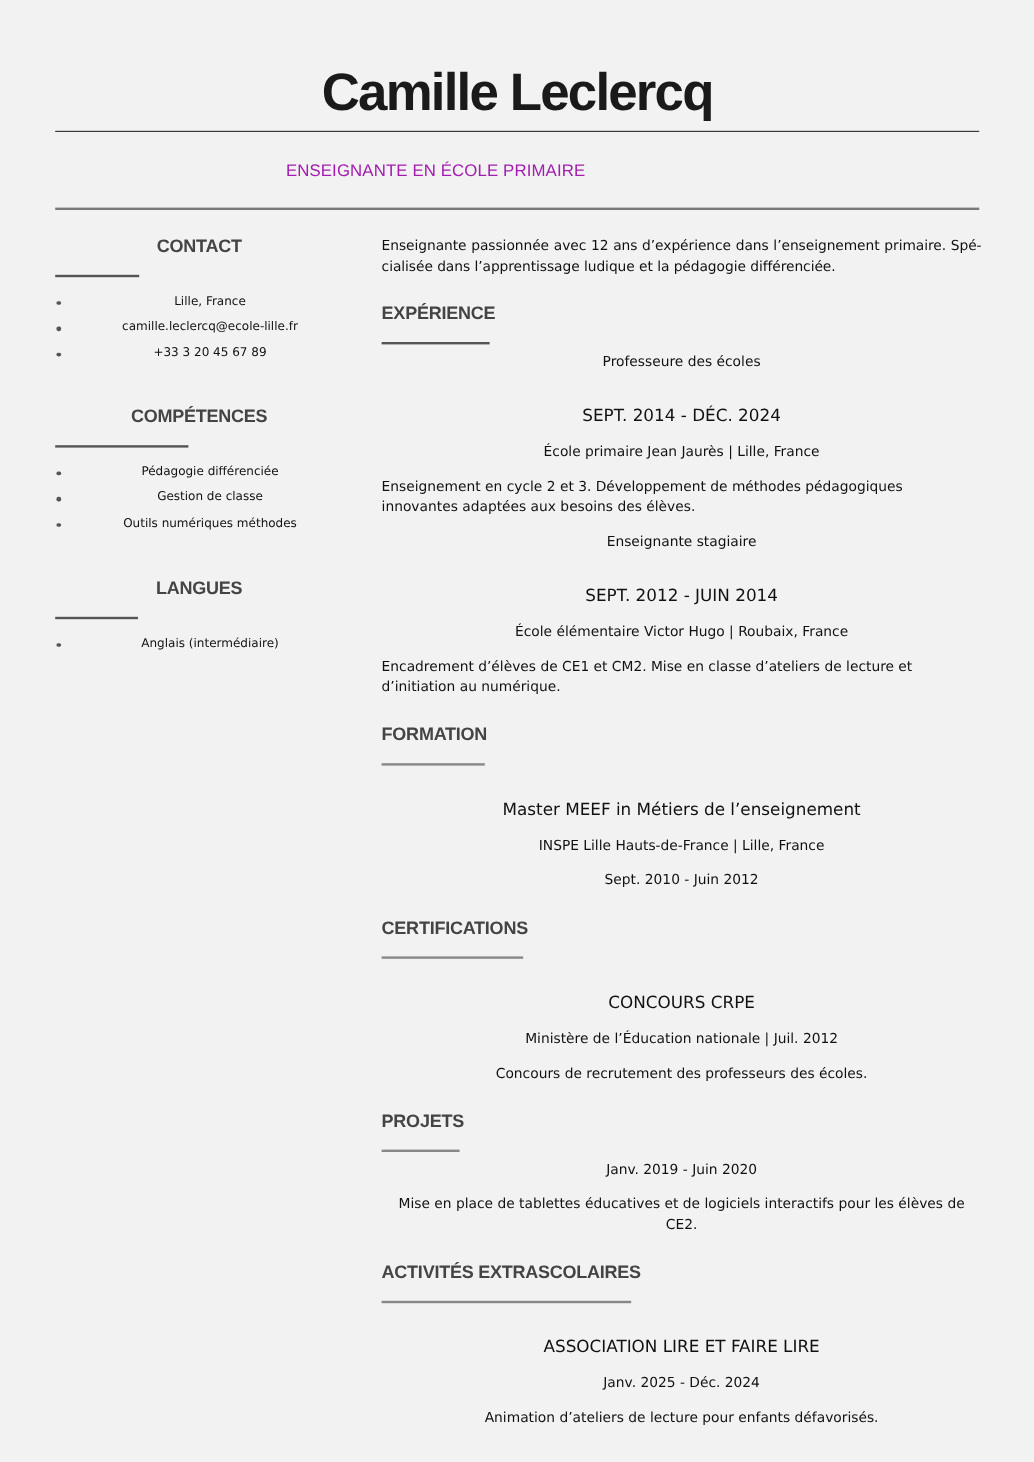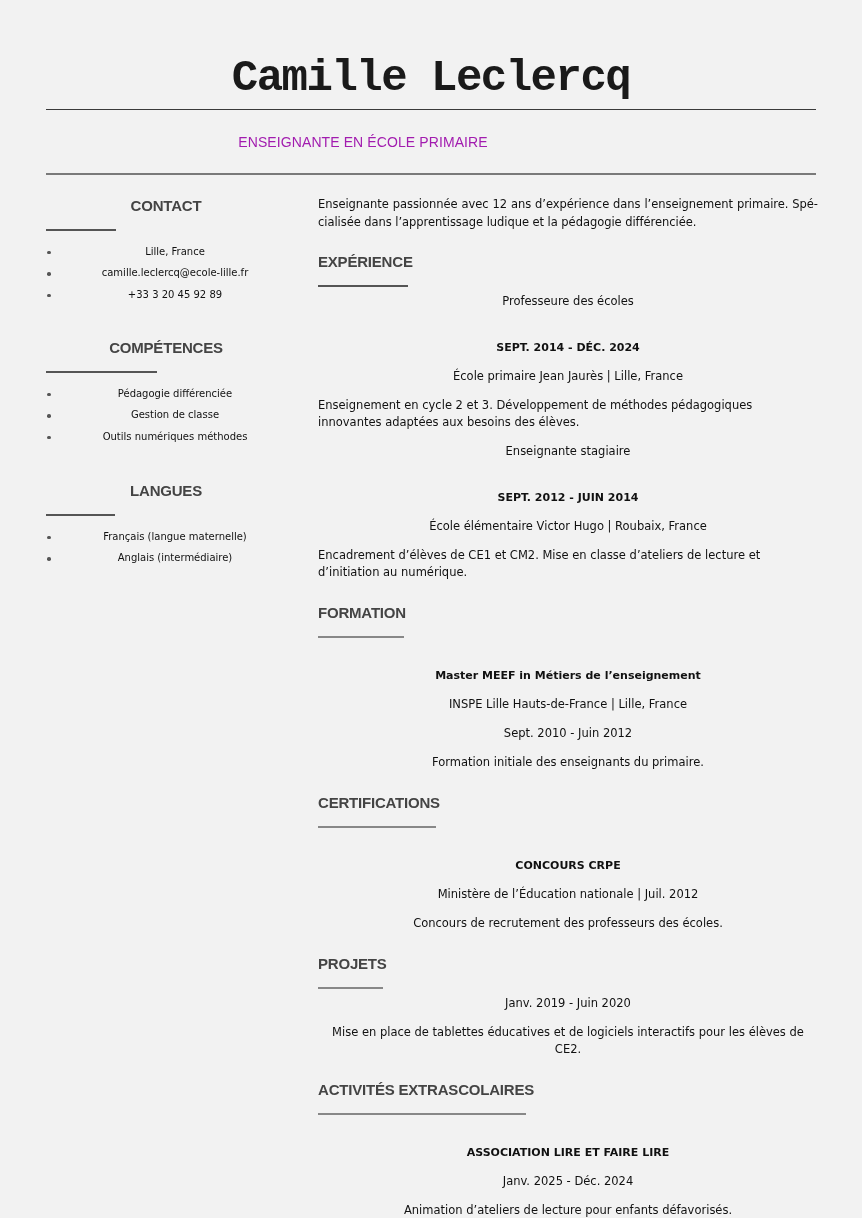--- a/index.html
+++ b/index.html
@@ -8,21 +8,21 @@
       background: #f2f2f2;
       font-family: "DejaVu Sans", sans-serif;
       color: #111;
       overflow: hidden;
     }
     .page { position: relative; width: 862px; height: 1218px; }
 
     .name {
       position: absolute; left: 0; width: 862px; top: 50px;
       text-align: center;
-      font-family: Liberation Mono, monospace;
+      font-family: Liberation Sans, sans-serif;
       font-weight: bold;
       font-size: 44px;
       letter-spacing: -1.5px;
       color: #1a1a1a;
       line-height: 56px;
     }
     .rule-top {
       position: absolute; left: 46px; width: 770px; top: 109px;
       height: 1px; background: #3a3a3a;
     }
@@ -80,59 +80,58 @@
       letter-spacing: -0.05px;
     }
     .r-section { margin-top: 22px; }
     .r-section .sec-underline { margin-top: 13px; margin-bottom: 6px; }
     .line {
       font-size: 11.5px; line-height: 17px; color: #111;
       margin-top: 12px;
       text-align: center;
     }
     .line.first { margin-top: 0; }
-    .line.bold { font-weight: bold; font-size: 11px; margin-top: 29px; }
+    .line.bold { font-weight: normal; font-size: 14px; margin-top: 29px; }
     .line.para { text-align: left; }
   </style>
 </head>
 <body>
 
 <div class="page">
 
   <h1 class="name">Camille Leclercq</h1>
   <div class="rule-top"></div>
   <div class="subtitle">ENSEIGNANTE EN ÉCOLE PRIMAIRE</div>
   <div class="rule-sub"></div>
 
   <aside class="left">
     <section class="left-section">
       <div class="sec-title">CONTACT</div>
       <div class="sec-underline" style="width:70px"></div>
       <ul class="blist">
         <li>Lille, France</li>
         <li>camille.leclercq@ecole-lille.fr</li>
-        <li>+33 3 20 45 92 89</li>
+        <li>+33 3 20 45 67 89</li>
       </ul>
     </section>
 
     <section class="left-section" style="margin-top:-1px">
       <div class="sec-title">COMPÉTENCES</div>
       <div class="sec-underline" style="width:111px"></div>
       <ul class="blist">
         <li>Pédagogie différenciée</li>
         <li>Gestion de classe</li>
         <li>Outils numériques méthodes</li>
       </ul>
     </section>
 
     <section class="left-section">
       <div class="sec-title">LANGUES</div>
       <div class="sec-underline" style="width:69px"></div>
       <ul class="blist">
-        <li>Français (langue maternelle)</li>
         <li>Anglais (intermédiaire)</li>
       </ul>
     </section>
   </aside>
 
   <main class="right">
     <p class="summary">Enseignante passionnée avec 12 ans d’expérience dans l’enseignement primaire. Spé­cialisée dans l’apprentissage ludique et la pédagogie différenciée.</p>
 
     <section class="r-section" style="margin-top:21px">
       <div class="sec-title">EXPÉRIENCE</div>
@@ -146,21 +145,20 @@
       <div class="line">École élémentaire Victor Hugo | Roubaix, France</div>
       <div class="line para">Encadrement d’élèves de CE1 et CM2. Mise en classe d’ateliers de lecture et d’initiation au numérique.</div>
     </section>
 
     <section class="r-section">
       <div class="sec-title">FORMATION</div>
       <div class="sec-underline light" style="width:86px"></div>
       <div class="line first bold">Master MEEF in Métiers de l’enseignement</div>
       <div class="line">INSPE Lille Hauts-de-France | Lille, France</div>
       <div class="line">Sept. 2010 - Juin 2012</div>
-      <div class="line">Formation initiale des enseignants du primaire.</div>
     </section>
 
     <section class="r-section">
       <div class="sec-title">CERTIFICATIONS</div>
       <div class="sec-underline light" style="width:118px"></div>
       <div class="line first bold">CONCOURS CRPE</div>
       <div class="line">Ministère de l’Éducation nationale | Juil. 2012</div>
       <div class="line">Concours de recrutement des professeurs des écoles.</div>
     </section>
 

